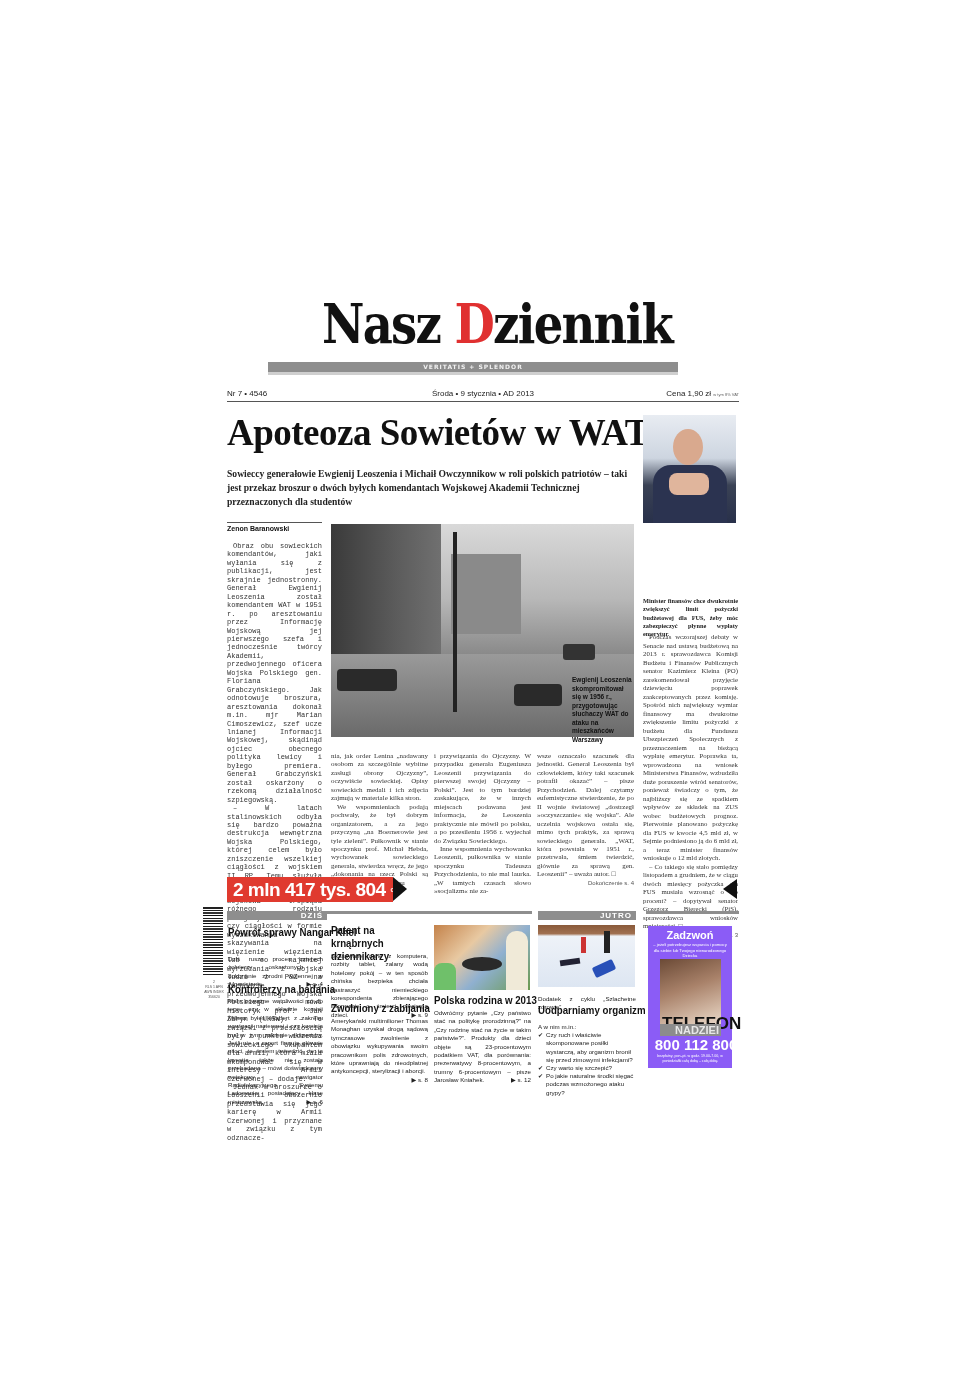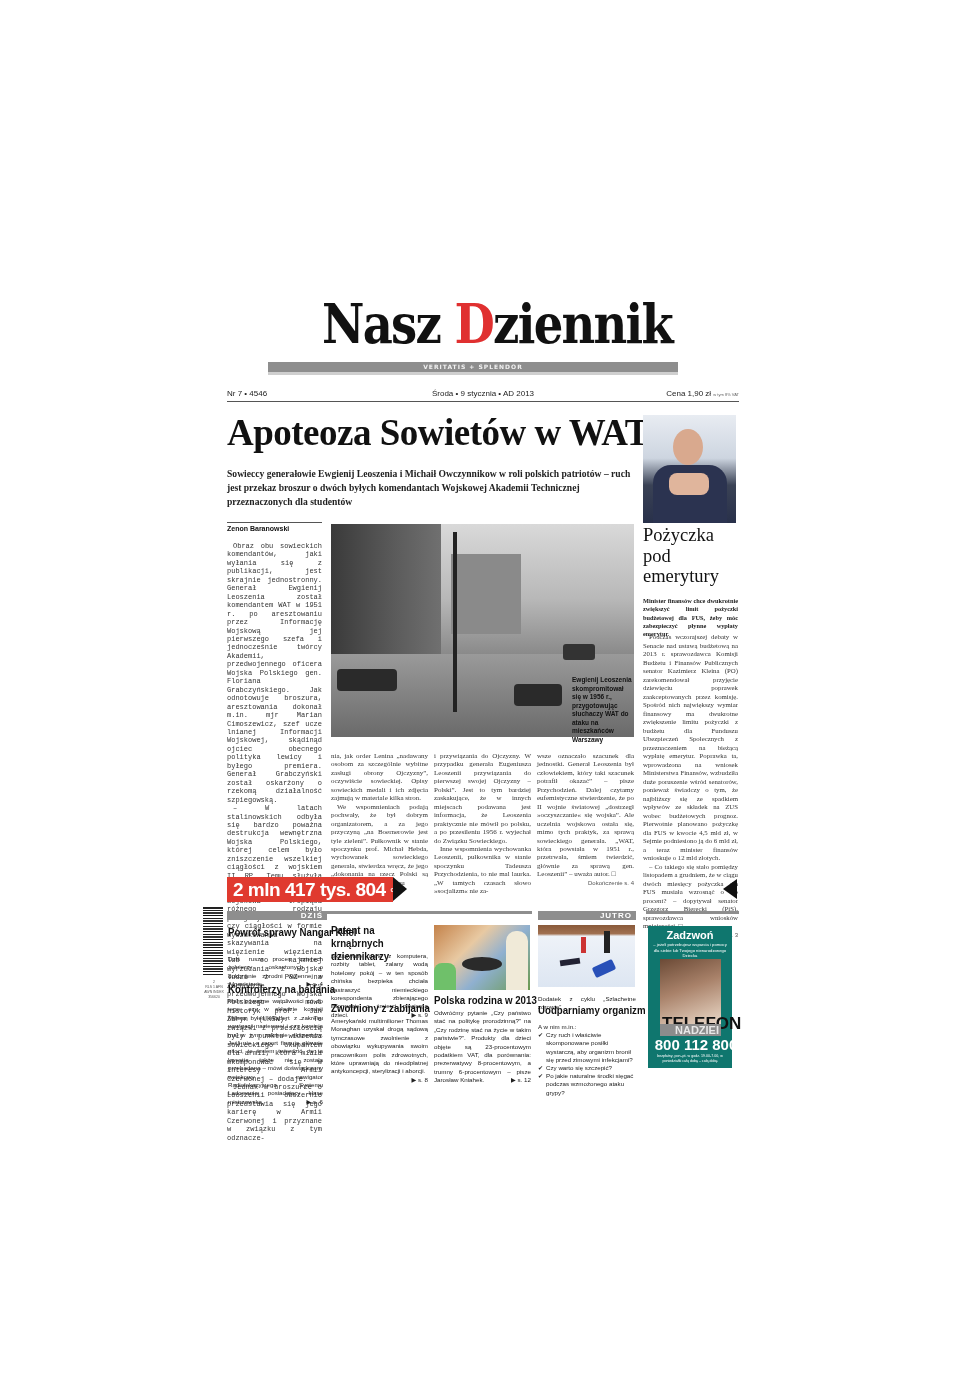--- a/index.html
+++ b/index.html
@@ -76,21 +76,21 @@
   .photo-snow { position:absolute; left:538px; top:925px; width:97px; height:62px; background:linear-gradient(180deg,#8a5a3a 0%,#a07050 14%,#eef2f8 18%,#dde6f2 100%); overflow:hidden; }
   .photo-snow .sled { position:absolute; left:55px; top:38px; width:22px; height:11px; background:#2850b8; transform:rotate(-25deg); border-radius:2px; }
   .photo-snow .kid { position:absolute; left:22px; top:34px; width:20px; height:6px; background:#223; transform:rotate(-8deg); }
   .photo-snow .fig1 { position:absolute; left:66px; top:6px; width:6px; height:22px; background:#222; }
   .photo-snow .fig2 { position:absolute; left:43px; top:12px; width:5px; height:16px; background:#c33; }
   .checklist { position:absolute; left:538px; top:1023px; width:98px; font-family:"Liberation Sans", sans-serif; font-size:6.2px; line-height:8.2px; color:#222; }
   .checklist .item { position:relative; padding-left:8px; }
   .checklist .item:before { content:"\2714"; position:absolute; left:0; top:0; font-size:6px; }
 
   
-  .ad-box { position:absolute; left:648px; top:926px; width:84px; height:142px; background:#0f766e; color:#fff; font-family:"Liberation Sans", sans-serif; text-align:center; }
+  .ad-box { position:absolute; left:648px; top:926px; width:84px; height:142px; background:#8b5cf6; color:#fff; font-family:"Liberation Sans", sans-serif; text-align:center; }
   .ad-title { font-weight:bold; font-size:11px; line-height:13px; margin-top:3px; }
   .ad-sub { font-size:4.2px; line-height:5.5px; padding:0 3px; }
   .ad-photo { position:absolute; left:12px; top:33px; width:61px; height:76px; background:linear-gradient(160deg,#6b4a36 0%,#a9826a 40%,#d8c0ad 75%,#f2e8de 100%); }
   .ad-tel1 { position:absolute; left:12px; top:88px; width:61px; font-weight:bold; font-size:17px; color:#111; text-align:left; padding-left:2px; }
   .ad-tel2 { position:absolute; left:12px; top:98px; width:61px; font-weight:bold; font-size:11px; color:#e8e8e8; text-align:right; background:#8c8c8c; padding-right:2px; box-sizing:border-box; }
   .ad-num { position:absolute; left:0; top:111px; width:96px; font-weight:bold; font-size:15px; line-height:16px; }
   .ad-foot { position:absolute; left:0; top:128px; width:84px; font-size:3.6px; line-height:4.6px; }
 </style>
 </head>
 <body>
@@ -103,21 +103,21 @@
   <div class="motto-bar">
     <div class="motto">VERITATIS + SPLENDOR</div>
   </div>
   <div class="issue-bar">
     <span class="issue-left">Nr 7 • 4546</span>
     <span class="issue-mid">Środa  •  9 stycznia  •  AD 2013</span>
     <span class="issue-right"><span>Cena 1,90 zł</span> <span class="tiny">w tym 8% VAT</span></span>
   </div>
 
   <div class="headline">Apoteoza Sowietów w WAT</div>
-  <div class="lead">Sowieccy generałowie Ewgienij Leoszenia i Michaił Owczynnikow w roli polskich patriotów – ruch jest przekaz broszur o dwóch byłych komendantach Wojskowej Akademii Technicznej przeznaczonych dla studentów</div>
+  <div class="lead">Sowieccy generałowie Ewgienij Leoszenia i Michaił Owczynnikow w roli polskich patriotów – taki jest przekaz broszur o dwóch byłych komendantach Wojskowej Akademii Technicznej przeznaczonych dla studentów</div>
   <div class="byline">Zenon Baranowski</div>
 
   <div class="col" style="left:227px; top:542px; width:95px;font-family:Liberation Mono, monospace;">
     <p>Obraz obu sowieckich komendantów, jaki wyłania się z publikacji, jest skrajnie jednostronny. Generał Ewgienij Leoszenia został komendantem WAT w 1951 r. po aresztowaniu przez Informację Wojskową jej pierwszego szefa i jednocześnie twórcy Akademii, przedwojennego oficera Wojska Polskiego gen. Floriana Grabczyńskiego. Jak odnotowuje broszura, aresztowania dokonał m.in. mjr Marian Cimoszewicz, szef ucze lnianej Informacji Wojskowej, skądinąd ojciec obecnego polityka lewicy i byłego premiera. Generał Grabczyński został oskarżony o rzekomą działalność szpiegowską.</p>
     <p>– W latach stalinowskich odbyła się bardzo poważna destrukcja wewnętrzna Wojska Polskiego, której celem było zniszczenie wszelkiej ciągłości z wojskiem II RP. Temu służyła przede wszystkim sowiecka Informacja Wojskowa tropiąca różnego rodzaju przejawy suwerenności czy ciągłości w formie wyszukiwania i skazywania na więzienie więzienia lub co najmniej wyrzucania z wojska ludzi z PSZ na Zachodzie czy przedwojennego Wojska Polskiego – mówi historyk prof. Jan Żaryn (UKSW). – Te związki z przeszłością były z punktu widzenia sowieckiego okupantem dla armii, która miała wkomponować się w interesy Armii Czerwonej – dodaje.</p>
     <p>Jednak w broszurze o Leoszenii obszernie przedstawia się jego karierę w Armii Czerwonej i przyznane w związku z tym odznacze-</p>
   </div>
 
   <div class="photo-main">
     <div class="bldg"></div>
@@ -141,21 +141,20 @@
   <div class="col" style="left:537px; top:752px; width:97px;">
     <p style="text-indent:0">wsze oznaczało szacunek dla jednostki. Generał Leoszenia był człowiekiem, który taki szacunek potrafił okazać” – pisze Przychodzień. Dalej czytamy eufemistyczne stwierdzenie, że po II wojnie światowej „dostrzegł »oczyszczanie« się wojska”. Ale uczelnia wojskowa ostała się, mimo tych praktyk, za sprawą sowieckiego generała. „WAT, która powstała w 1951 r., przetrwała, śmiem twierdzić, głównie za sprawą gen. Leoszenii” – uważa autor. □</p>
     <div class="jump">Dokończenie s. 4</div>
   </div>
 
   <div class="photo-minister">
     <div class="body"></div>
     <div class="head"></div>
     <div class="hands"></div>
   </div>
-  <div class="side-title">Pożyczka pod emerytury</div>
   <div class="side-lead">Minister finansów chce dwukrotnie zwiększyć limit pożyczki budżetowej dla FUS, żeby móc zabezpieczyć płynne wypłaty emerytur.</div>
   <div class="side-body">
     <p>Podczas wczorajszej debaty w Senacie nad ustawą budżetową na 2013 r. sprawozdawca Komisji Budżetu i Finansów Publicznych senator Kazimierz Kleina (PO) zarekomendował przyjęcie dziewięciu poprawek zaakceptowanych przez komisję. Spośród nich największy wymiar finansowy ma dwukrotne zwiększenie limitu pożyczki z budżetu dla Funduszu Ubezpieczeń Społecznych z przeznaczeniem na bieżącą wypłatę emerytur. Poprawka ta, wprowadzona na wniosek Ministerstwa Finansów, wzbudziła duże poruszenie wśród senatorów, ponieważ świadczy o tym, że najbliższy się ze spadkiem wpływów ze składek na ZUS wobec budżetowych prognoz. Pierwotnie planowano pożyczkę dla FUS w kwocie 4,5 mld zł, w Sejmie podniesiono ją do 6 mld zł, a teraz minister finansów wnioskuje o 12 mld złotych.</p>
     <p>– Co takiego się stało pomiędzy listopadem a grudniem, że w ciągu dwóch miesięcy pożyczka dla FUS musiała wzrosnąć o sto procent? – dopytywał senator Grzegorz Bierecki (PiS), sprawozdawca wniosków mniejszości. □</p>
     <div class="jump">Str. 3</div>
   </div>
 
   <div class="banner">
     <div class="banner-orange"></div>
     <div class="banner-red"><span>2 mln 417 tys. 804</span> <small>OSOBY</small></div>

